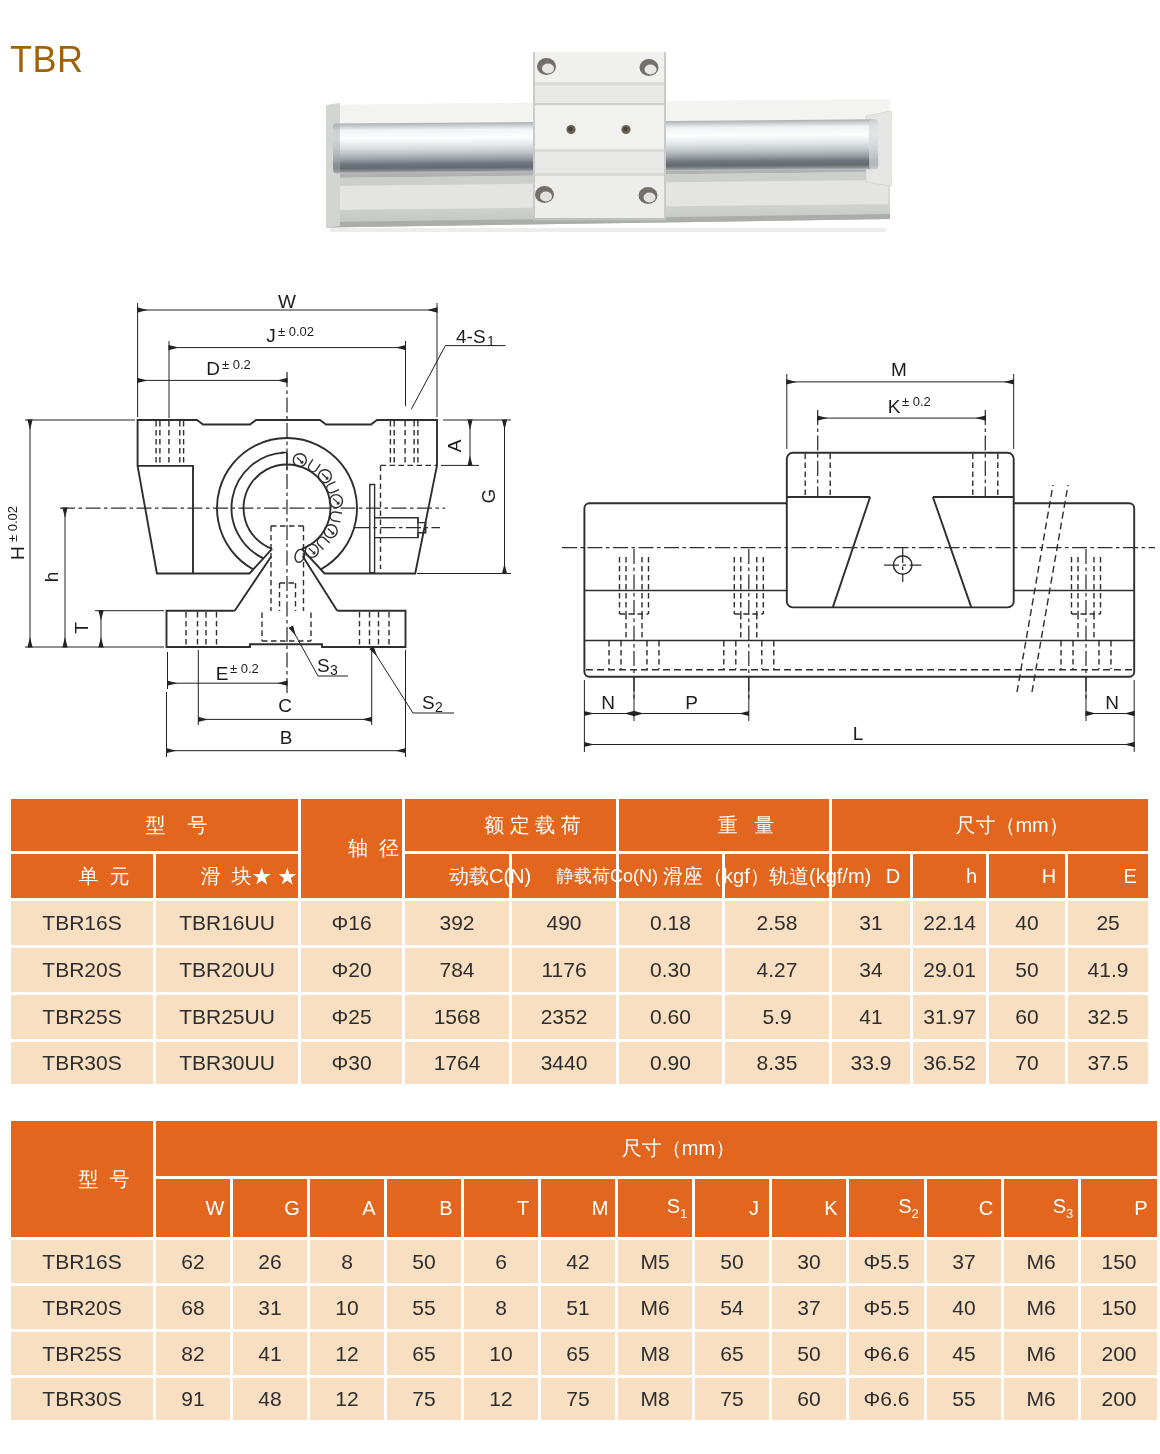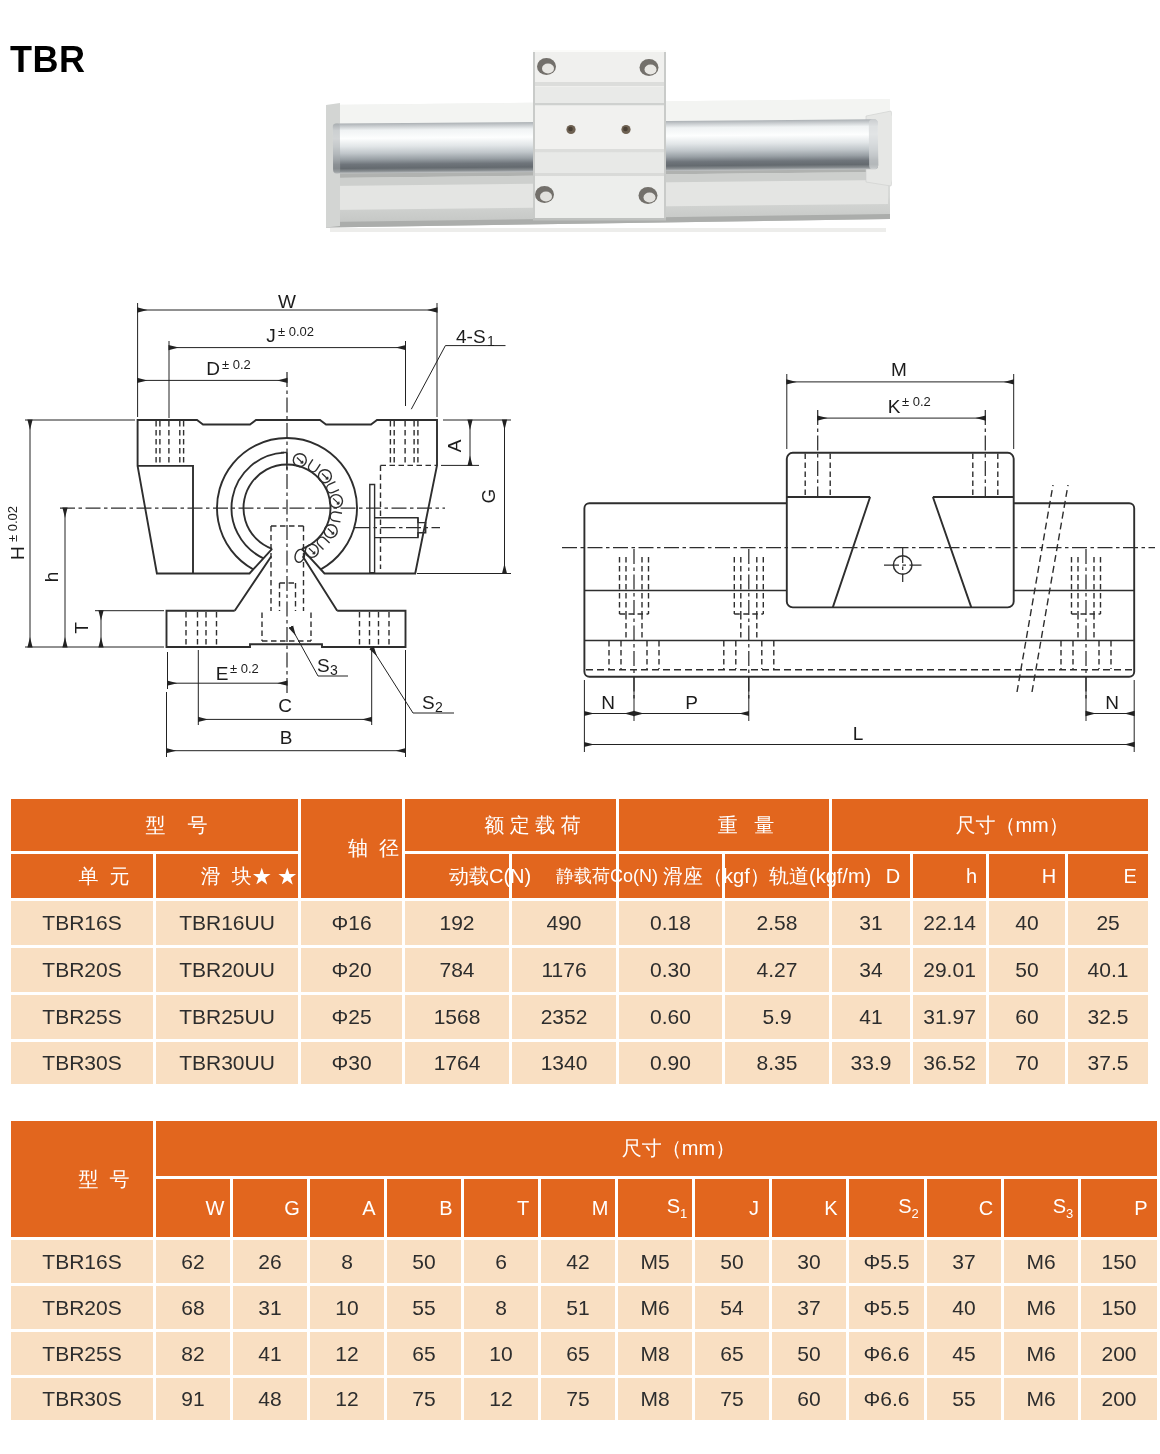--- a/index.html
+++ b/index.html
@@ -1,19 +1,19 @@
 <!DOCTYPE html>
 <html><head>
 <meta charset="utf-8">
 <style>
 html,body{margin:0;padding:0;}
 body{width:1160px;height:1454px;position:relative;background:#fff;
   font-family:"Liberation Sans",sans-serif;overflow:hidden;}
 .abs{position:absolute;}
-#tbr{left:10px;top:39px;font-size:36px;font-weight:bold;color:#000000;letter-spacing:0.5px;}
+#tbr{left:10px;top:39px;font-size:36px;font-weight:normal;color:#a16207;letter-spacing:0.5px;}
 table{border-collapse:separate;border-spacing:3px;table-layout:fixed;}
 #t1{left:8px;top:796px;width:1143px;}
 #t2{left:8px;top:1118px;width:1143px;}
 td,th{text-align:center;vertical-align:middle;padding:0;font-weight:normal;}
 .hd{background:#E2661E;color:#fff;font-size:20px;white-space:nowrap;padding-left:44px;}
 .dt{background:#F9DFC2;color:#2d2d2d;font-size:21px;}
 sub{font-size:13px;}
 </style>
 </head>
 <body>
@@ -325,61 +325,61 @@
         <td class="hd" style="white-space:nowrap;margin-left:36px;">轨道(kgf/m)</td>
         <td class="hd">D</td>
         <td class="hd">h</td>
         <td class="hd">H</td>
         <td class="hd">E</td>
       </tr>
 <tr style="height:44px">
         <td class="dt">TBR16S</td>
         <td class="dt">TBR16UU</td>
         <td class="dt">Φ16</td>
-        <td class="dt">192</td>
+        <td class="dt">392</td>
         <td class="dt">490</td>
         <td class="dt">0.18</td>
         <td class="dt">2.58</td>
         <td class="dt">31</td>
         <td class="dt">22.14</td>
         <td class="dt">40</td>
         <td class="dt">25</td>
       </tr>
 <tr style="height:44px">
         <td class="dt">TBR20S</td>
         <td class="dt">TBR20UU</td>
         <td class="dt">Φ20</td>
         <td class="dt">784</td>
         <td class="dt">1176</td>
         <td class="dt">0.30</td>
         <td class="dt">4.27</td>
         <td class="dt">34</td>
         <td class="dt">29.01</td>
         <td class="dt">50</td>
-        <td class="dt">40.1</td>
+        <td class="dt">41.9</td>
       </tr>
 <tr style="height:44px">
         <td class="dt">TBR25S</td>
         <td class="dt">TBR25UU</td>
         <td class="dt">Φ25</td>
         <td class="dt">1568</td>
         <td class="dt">2352</td>
         <td class="dt">0.60</td>
         <td class="dt">5.9</td>
         <td class="dt">41</td>
         <td class="dt">31.97</td>
         <td class="dt">60</td>
         <td class="dt">32.5</td>
       </tr>
 <tr style="height:42px">
         <td class="dt">TBR30S</td>
         <td class="dt">TBR30UU</td>
         <td class="dt">Φ30</td>
         <td class="dt">1764</td>
-        <td class="dt">1340</td>
+        <td class="dt">3440</td>
         <td class="dt">0.90</td>
         <td class="dt">8.35</td>
         <td class="dt">33.9</td>
         <td class="dt">36.52</td>
         <td class="dt">70</td>
         <td class="dt">37.5</td>
       </tr>
 </tbody>
   </table>
 

